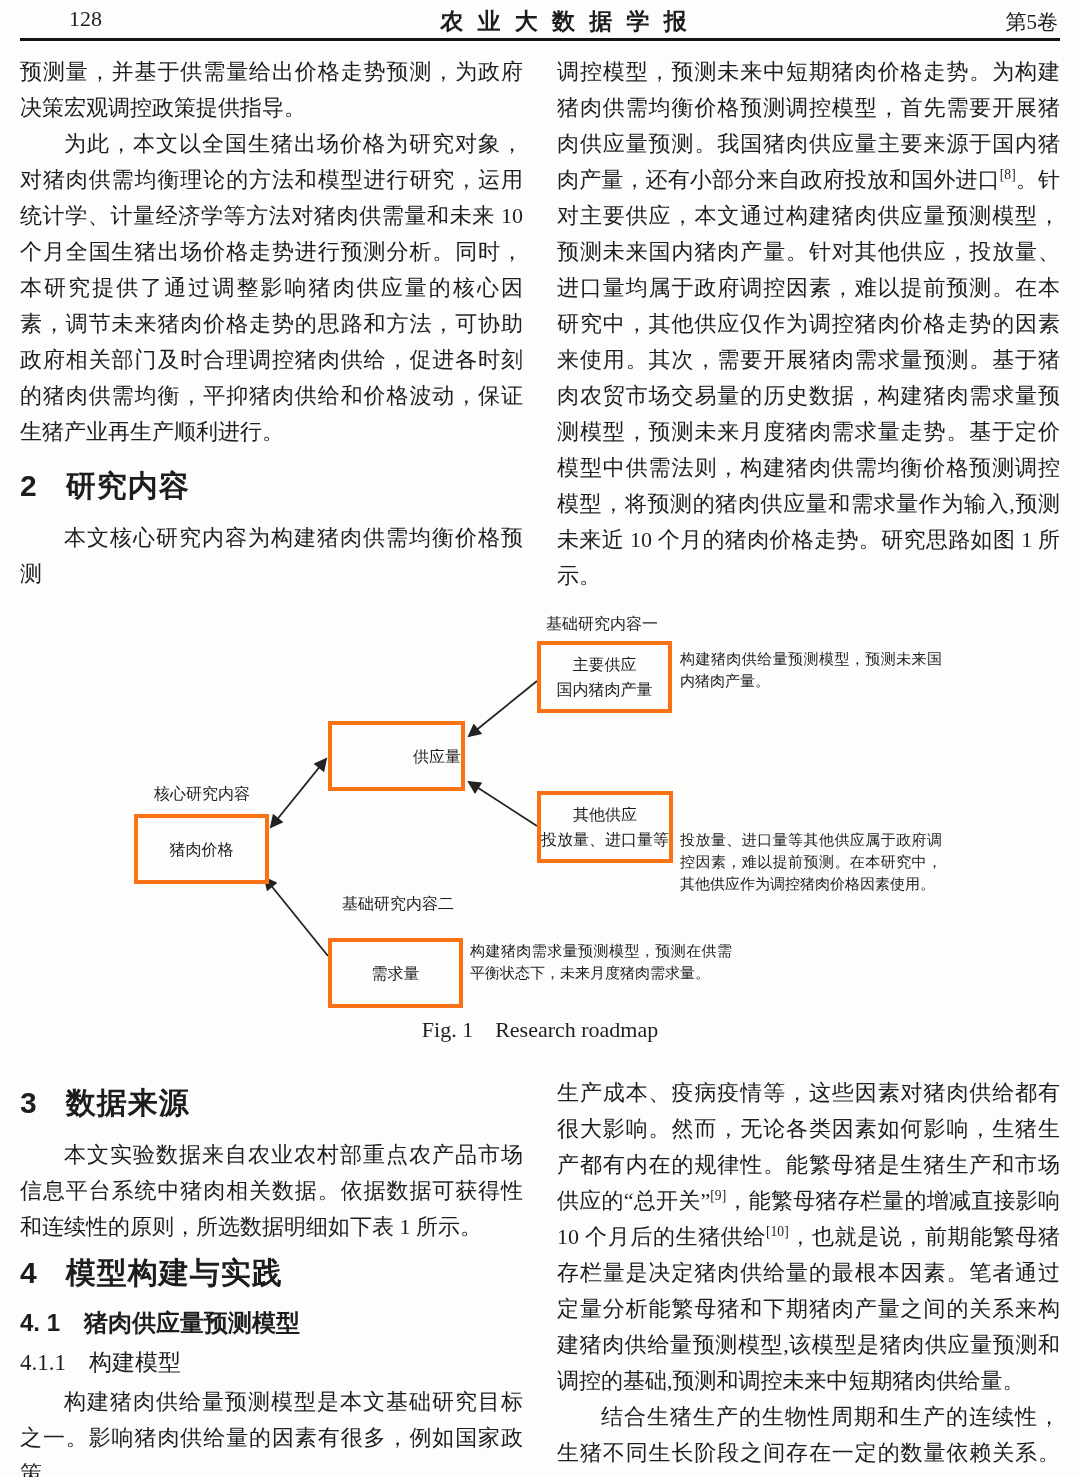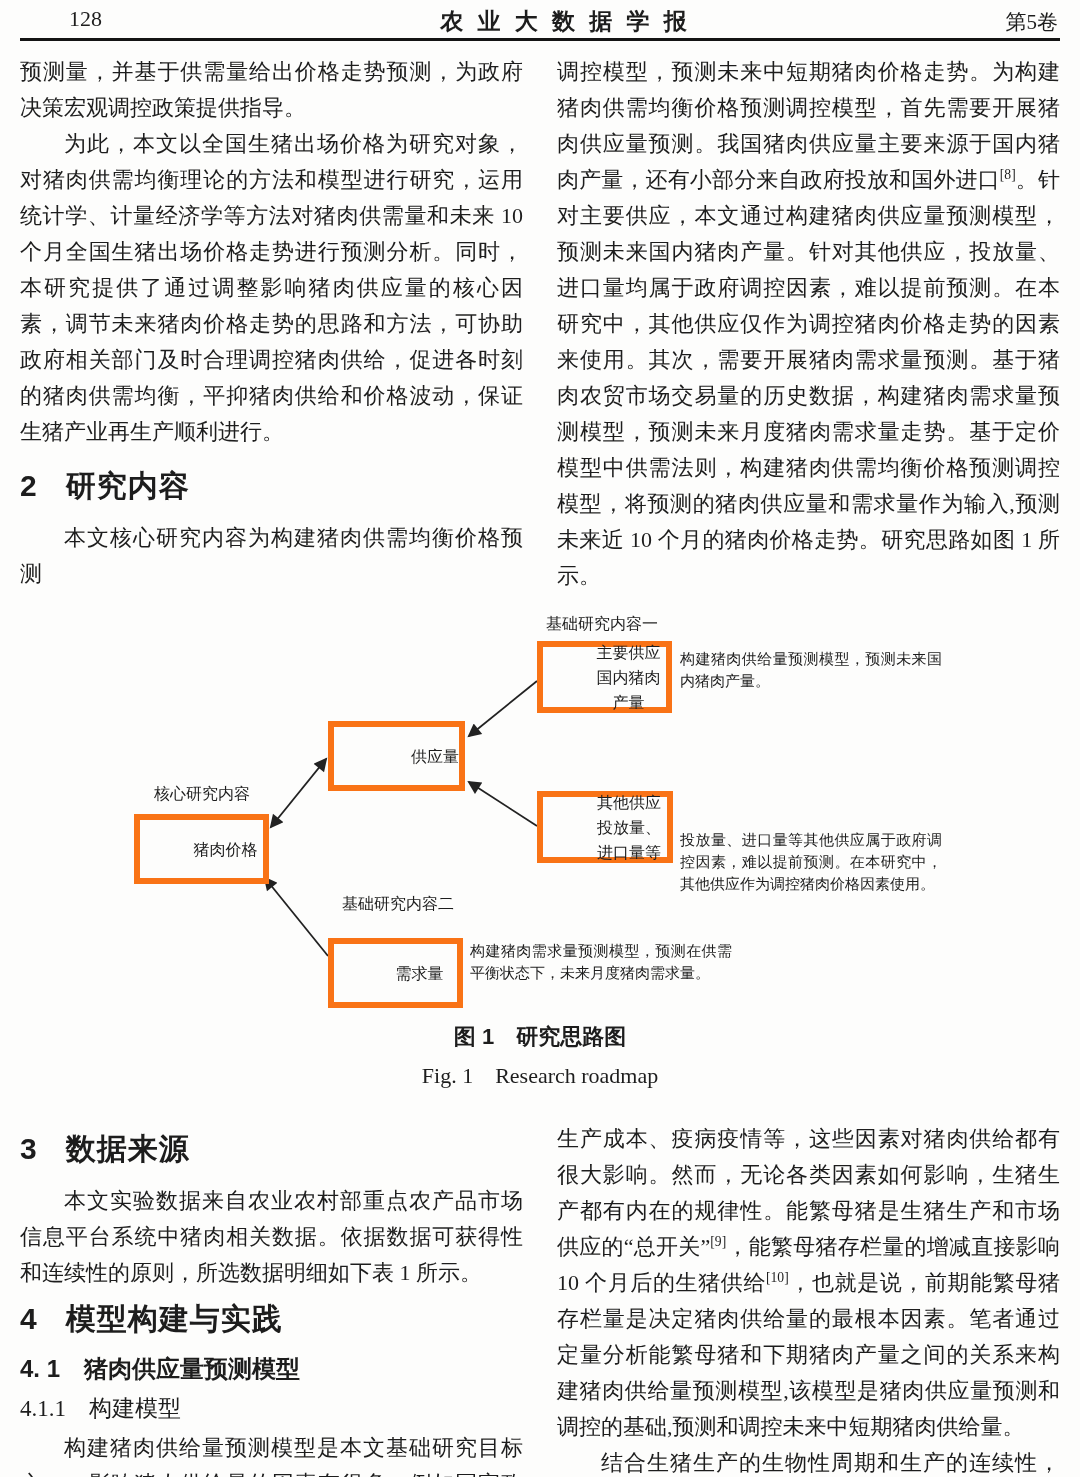--- a/index.html
+++ b/index.html
@@ -45,23 +45,23 @@
     font-family: "Liberation Sans", "DejaVu Sans", sans-serif;
     font-weight: bold; font-size: 24px; margin: 12px 0 8px 0;
   }
   .h3sub { font-size: 23px; margin: 8px 0 6px 0; font-weight: normal; }
 
   
   .diagram { position: relative; height: 400px; margin: 12px 0 0 0; }
   .arrows { position: absolute; left: 0; top: 0; width: 1040px; height: 400px; }
   .dbox {
     position: absolute; box-sizing: border-box;
-    border: 6px solid #f97316; background: #fdfdfc;
+    border: 4px solid #f97316; background: #fdfdfc;
     display: flex; flex-direction: column; justify-content: center; align-items: center;
-    font-size: 16px; line-height: 25px; text-align: center; padding-left: 48px;
+    font-size: 16px; line-height: 25px; text-align: center;
   }
   .dlabel { position: absolute; font-size: 16px; white-space: nowrap; }
   .dnote { position: absolute; font-size: 15px; line-height: 22px; text-align: justify; }
 
   .cap-zh {
     text-align: center; margin-top: 16px;
     font-family: "Liberation Sans", "DejaVu Sans", sans-serif;
     font-weight: bold; font-size: 22px;
   }
   .cap-en { text-align: center; margin-top: 9px; font-size: 22px; }
@@ -130,21 +130,20 @@
     </div>
     <div class="dnote" style="left:660px; top:191px; width:262px;margin-top:32px;">投放量、进口量等其他供应属于政府调控因素，难以提前预测。在本研究中，其他供应作为调控猪肉价格因素使用。</div>
 
     <span class="dlabel" style="left:322px; top:288px;">基础研究内容二</span>
     <div class="dbox" style="left:308px; top:332px; width:135px; height:70px;">
       <span>需求量</span>
     </div>
     <div class="dnote" style="left:450px; top:334px; width:262px;">构建猪肉需求量预测模型，预测在供需平衡状态下，未来月度猪肉需求量。</div>
   </div>
 
-  <div class="cap-zh">图 1　研究思路图</div>
   <div class="cap-en">Fig. 1　Research roadmap</div>
 
   <div class="two-col bottom-sec">
     <div class="col">
       <div class="h1">
         <span>3</span><span class="ht">数据来源</span>
       </div>
       <p class="body indent">本文实验数据来自农业农村部重点农产品市场信息平台系统中猪肉相关数据。依据数据可获得性和连续性的原则，所选数据明细如下表 1 所示。</p>
       <div class="h1">
         <span>4</span><span class="ht">模型构建与实践</span>

